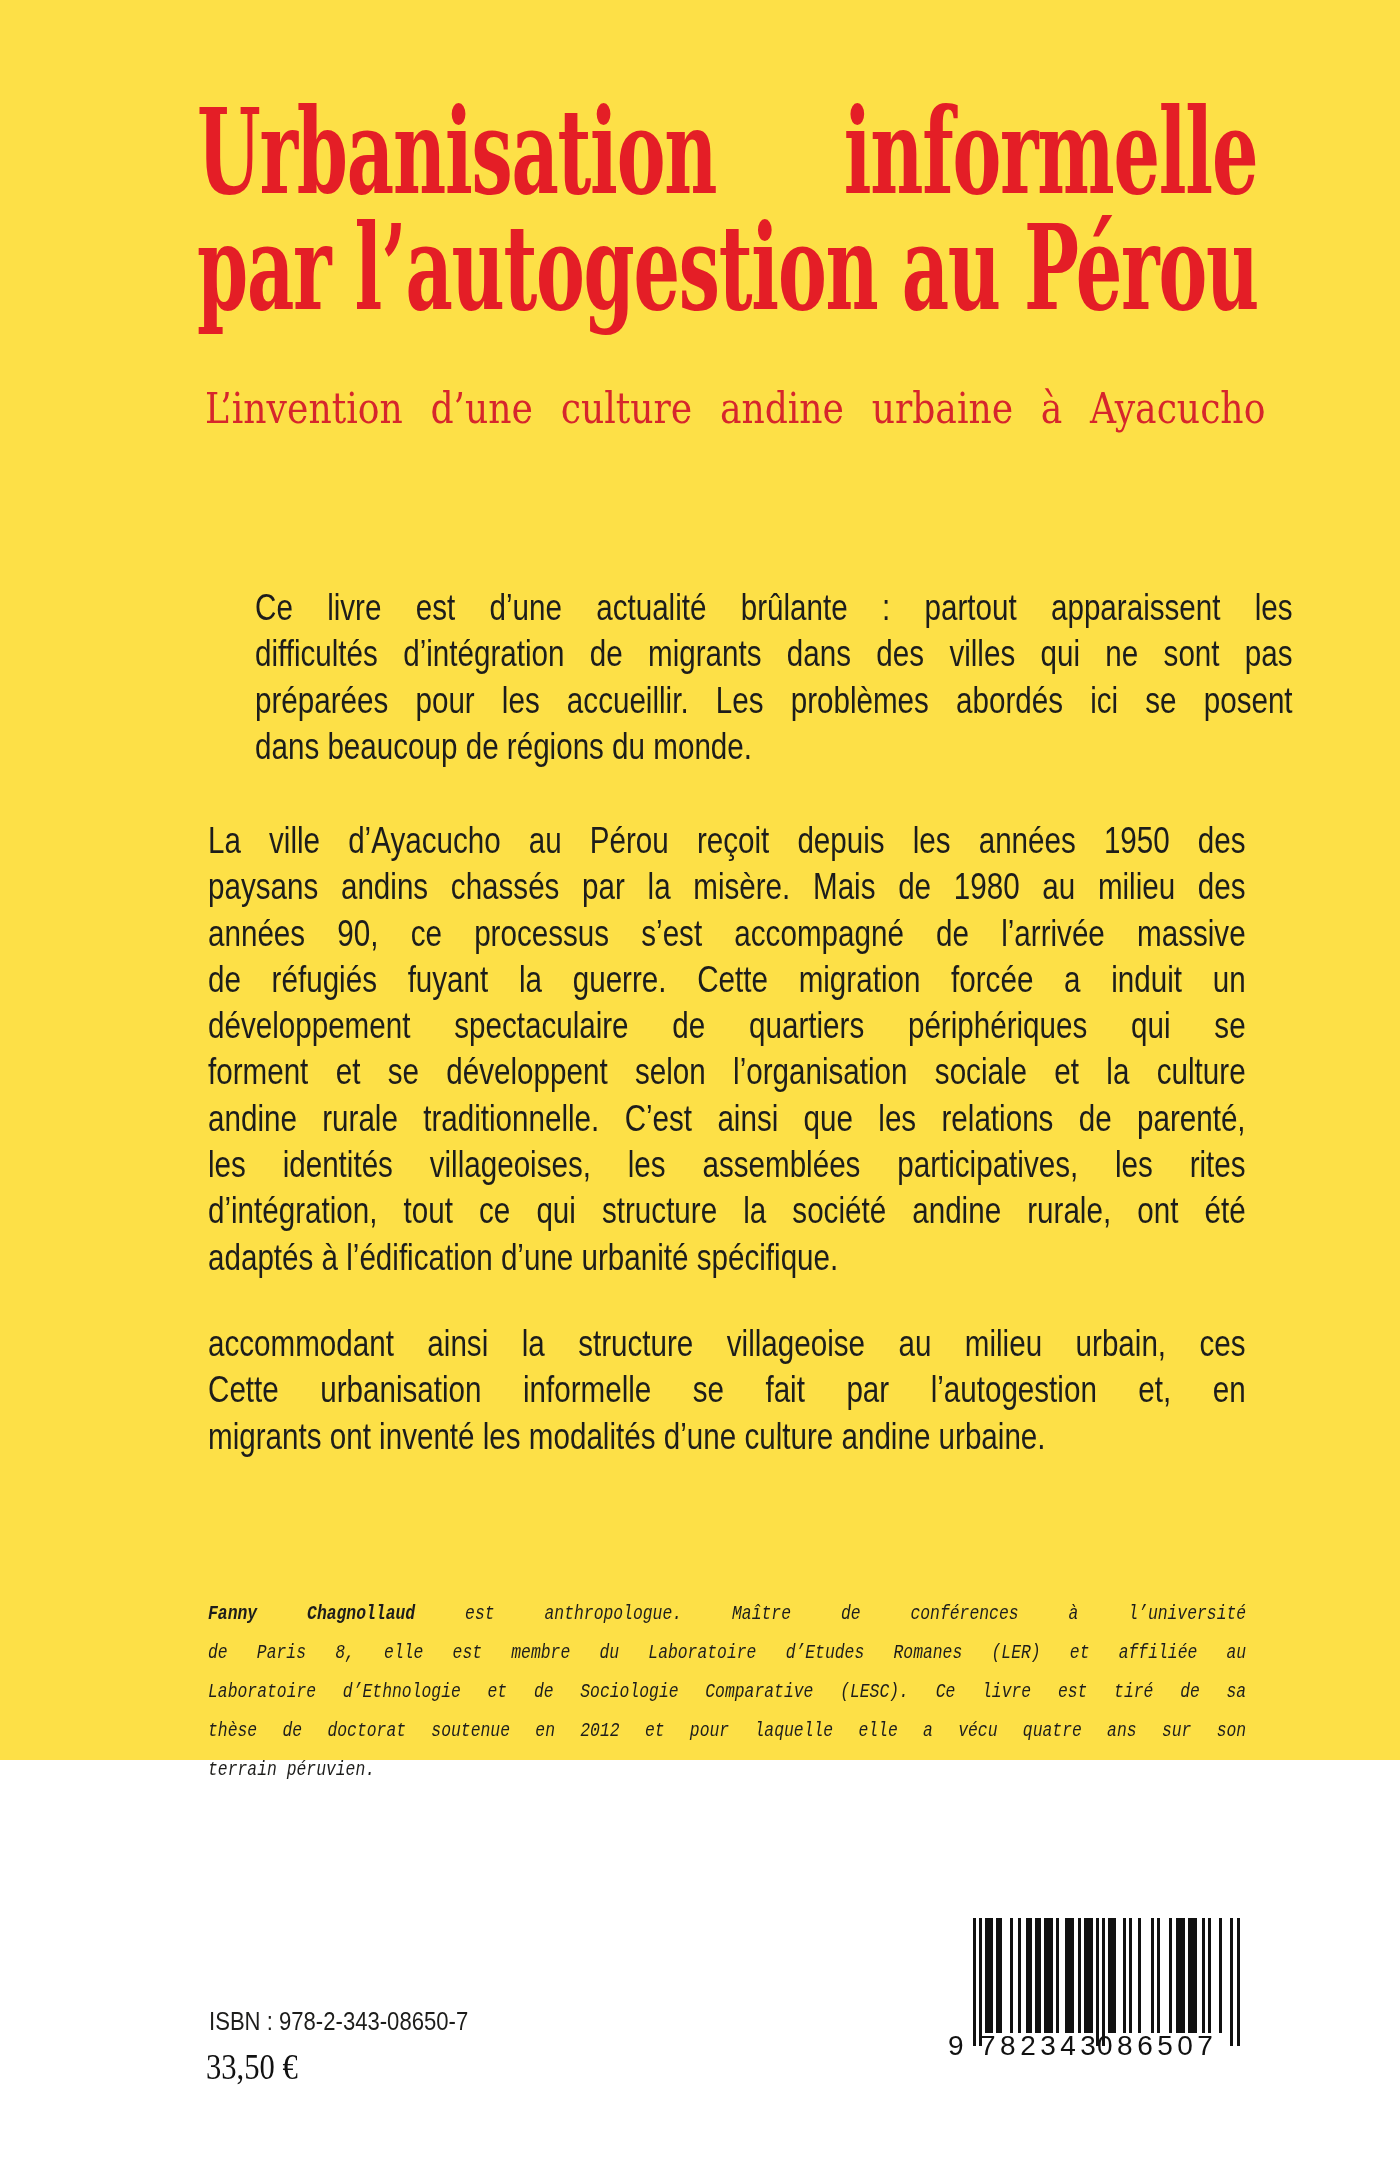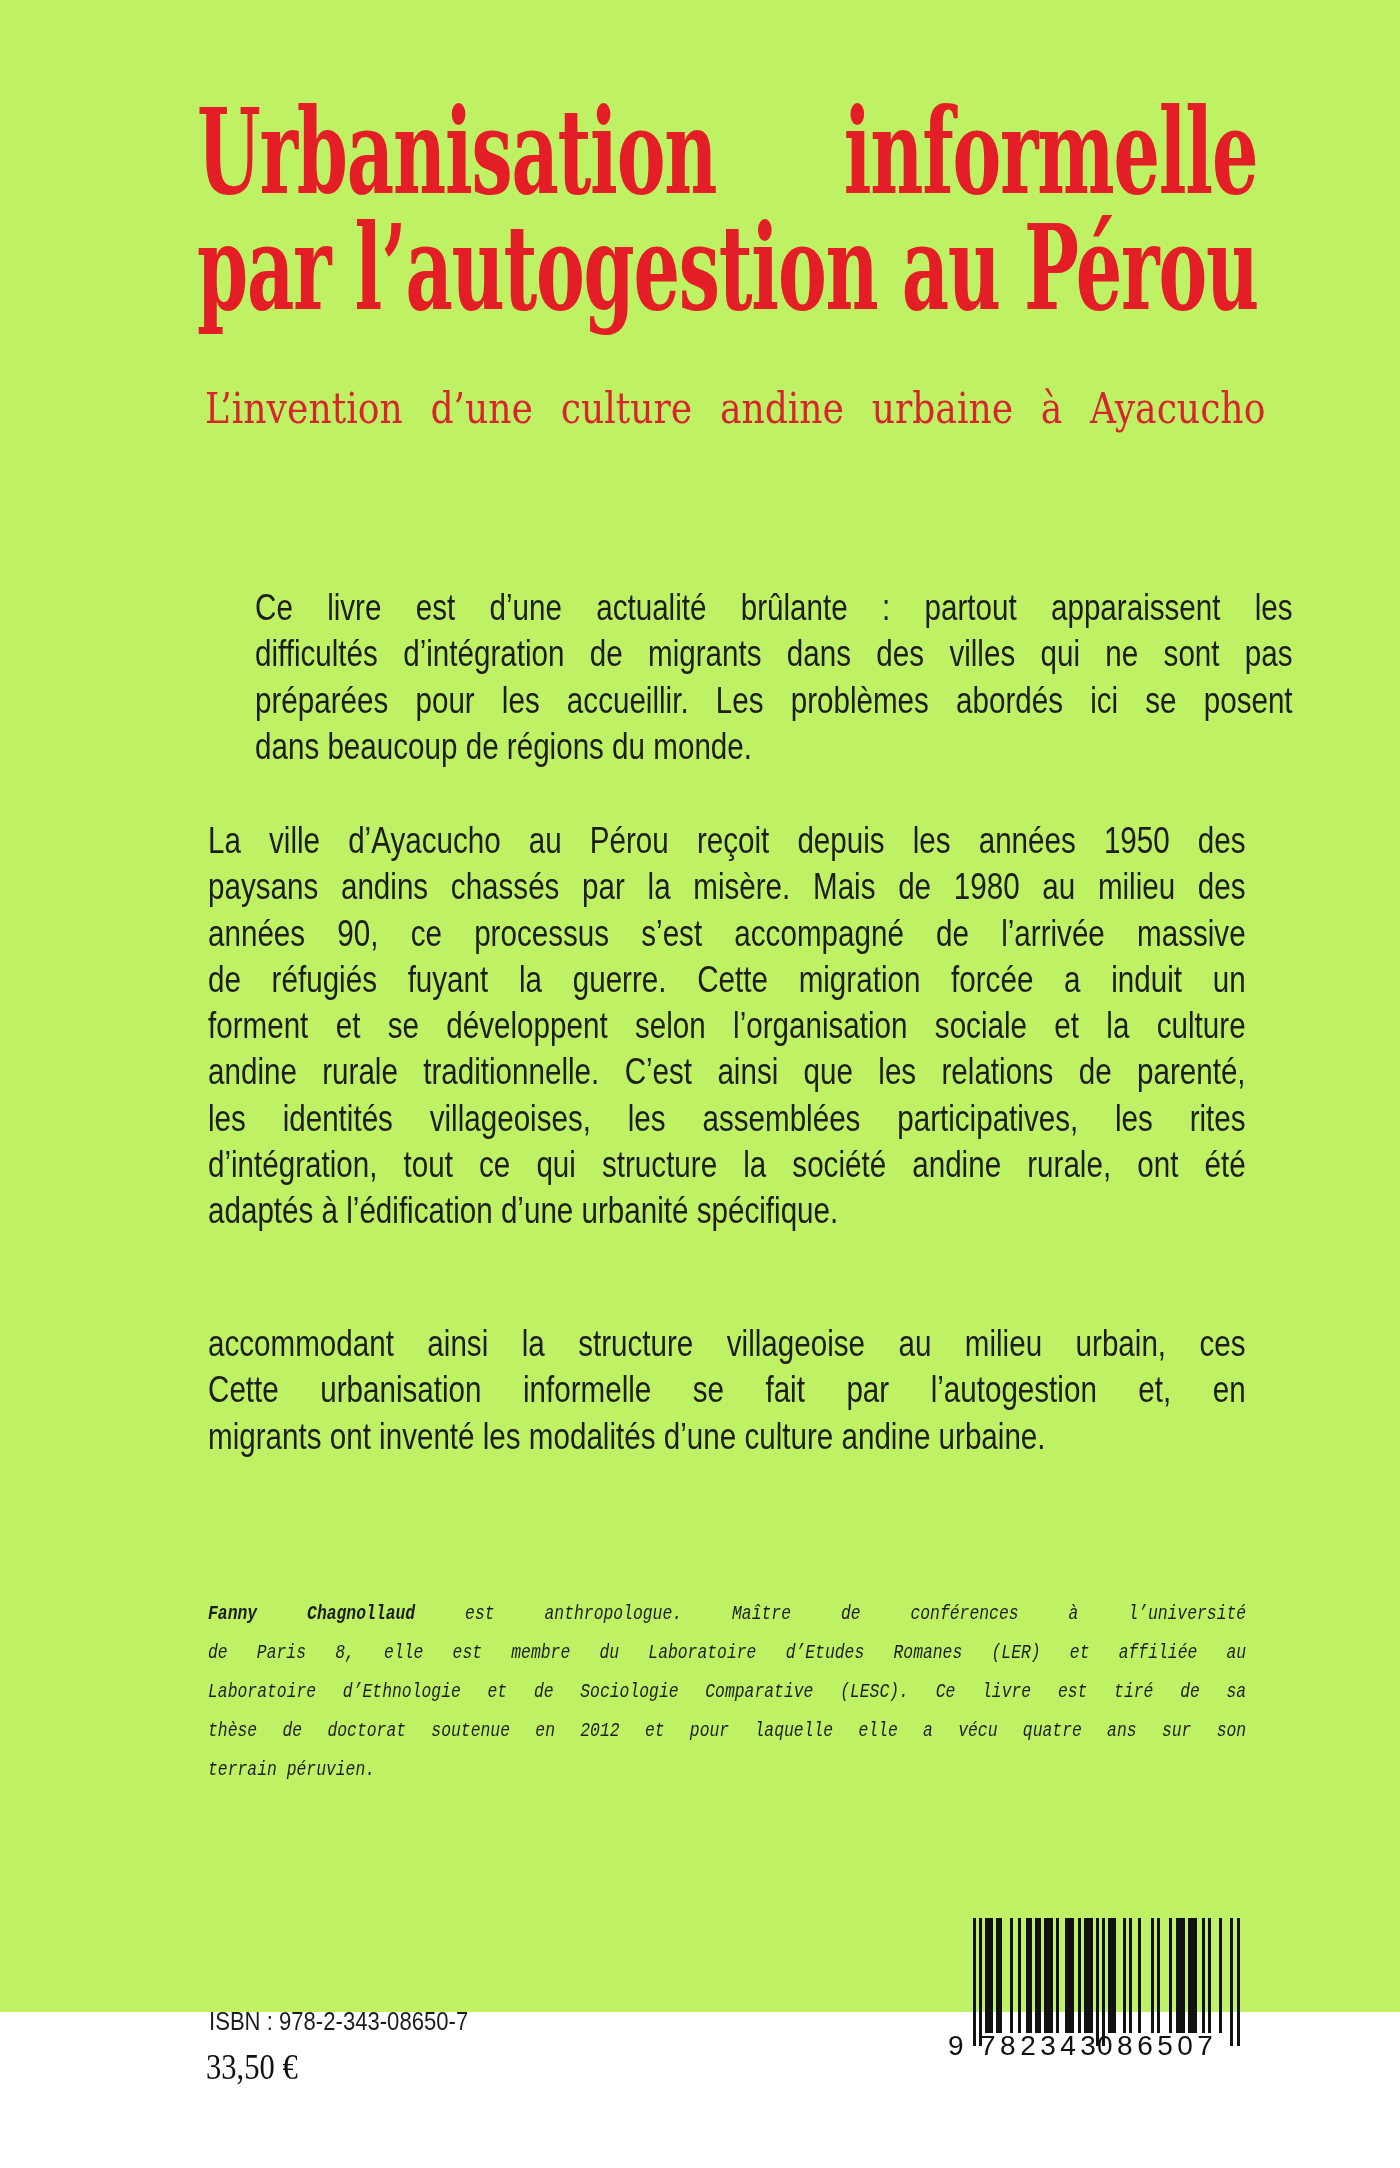--- a/index.html
+++ b/index.html
@@ -1,17 +1,17 @@
 <!DOCTYPE html>
 <html><head>
 <meta charset="utf-8">
 <style>
   html, body { margin: 0; padding: 0; background: #ffffff; }
   body { width: 1400px; height: 2168px; position: relative; overflow: hidden; }
-  .page { position: absolute; left: 0; top: 0; width: 1400px; height: 2012px; background: #bef264; }
+  .page { position: absolute; left: 0; top: 0; width: 1400px; height: 1760px; background: #fde047; }
 
   .title-line {
     position: absolute; left: 197px; width: 1060px;
     font-family: "DejaVu Serif", "Liberation Serif", serif;
     font-weight: bold; color: #e41e26;
     font-size: 118px; line-height: 1;
     white-space: nowrap;
     transform-origin: left top;
     text-align: justify; text-align-last: justify;
     letter-spacing: -2px;
@@ -106,20 +106,23 @@
         <span class="inner">La ville d’Ayacucho au Pérou reçoit depuis les années 1950 des</span>
       </span>
     <span class="line">
         <span class="inner">paysans andins chassés par la misère. Mais de 1980 au milieu des</span>
       </span>
     <span class="line">
         <span class="inner">années 90, ce processus s’est accompagné de l’arrivée massive</span>
       </span>
     <span class="line">
         <span class="inner">de réfugiés fuyant la guerre. Cette migration forcée a induit un</span>
+      </span>
+    <span class="line">
+        <span class="inner">développement spectaculaire de quartiers périphériques qui se</span>
       </span>
     <span class="line">
         <span class="inner">forment et se développent selon l’organisation sociale et la culture</span>
       </span>
     <span class="line">
         <span class="inner">andine rurale traditionnelle. C’est ainsi que les relations de parenté,</span>
       </span>
     <span class="line">
         <span class="inner">les identités villageoises, les assemblées participatives, les rites</span>
       </span>

